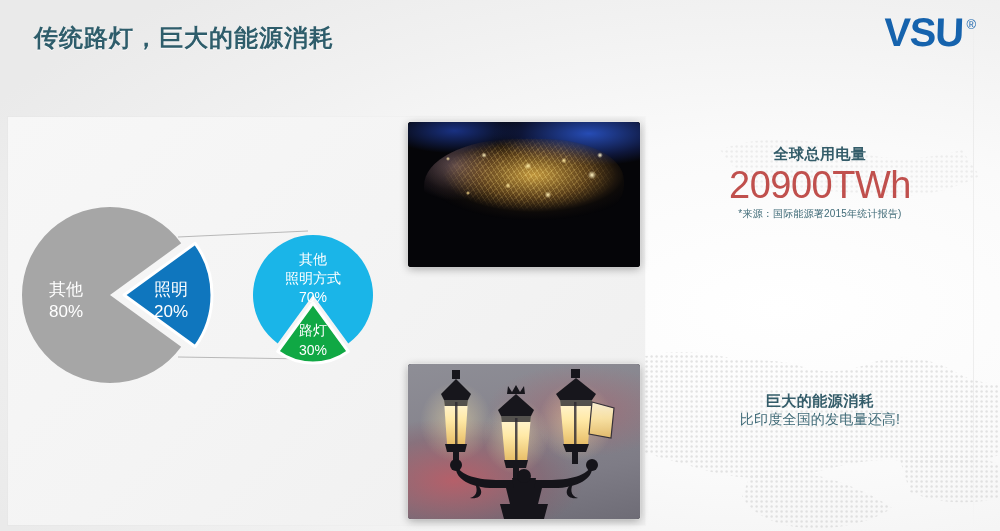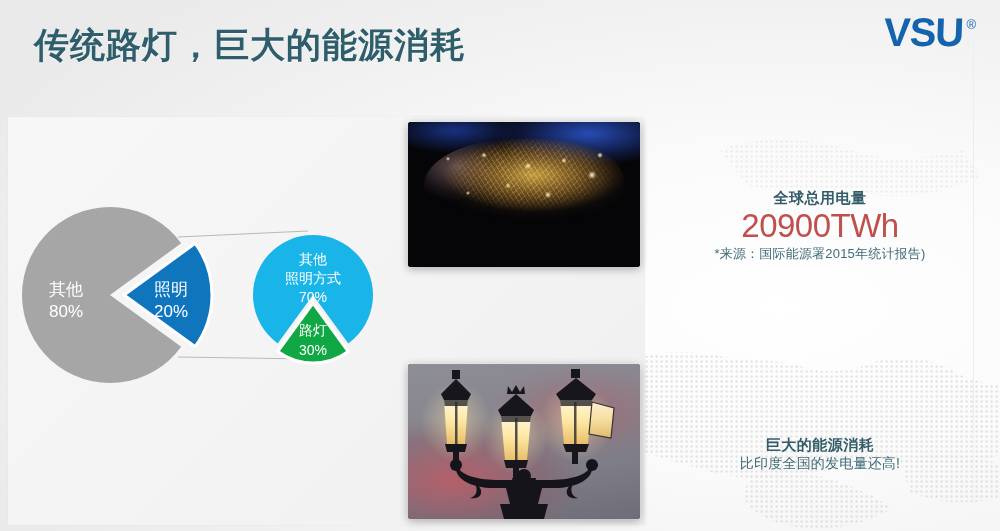--- a/index.html
+++ b/index.html
@@ -37,21 +37,21 @@
 
   
   .seam {
     position:absolute; top:0; bottom:0; width:1px;
     background:linear-gradient(to bottom, rgba(0,0,0,0) 0%, rgba(0,0,0,.05) 25%, rgba(0,0,0,.06) 75%, rgba(0,0,0,0) 100%);
   }
 
   
   #title {
     position:absolute; left:34px; top:22px;
-    font-size:35px; font-weight:bold;
+    font-size:24px; font-weight:bold;
     color:#2e5d6b;
     letter-spacing:1px;
     white-space:nowrap;
     text-shadow:0 1px 0 rgba(255,255,255,.7);
   }
   #logo {
     position:absolute; right:24px; top:13px;
     display:flex; align-items:flex-start;
   }
   #logo .wordmark {
@@ -124,23 +124,23 @@
   .sl-sky {
     position:absolute; inset:0;
     background:
       radial-gradient(ellipse 70% 50% at 20% 75%, rgba(190,90,100,.85) 0%, rgba(140,80,95,.35) 55%, rgba(0,0,0,0) 80%),
       radial-gradient(ellipse 55% 40% at 75% 30%, rgba(175,95,105,.55) 0%, rgba(0,0,0,0) 75%),
       linear-gradient(170deg,#8e8e96 0%,#86848d 40%,#7e7c86 70%,#6e6c76 100%);
   }
 
   
   .stat { position:absolute; text-align:center; width:340px; left:650px; }
-  .stat .label { font-size:15px; color:#335c69; font-weight:bold; letter-spacing:.5px;margin-top:44px; }
-  .stat .value { font-size:33px; color:#c0504d; font-weight:normal; line-height:1.12; letter-spacing:-.5px; }
-  .stat .note  { font-size:13px; color:#406b78; letter-spacing:.2px; }
+  .stat .label { font-size:15px; color:#335c69; font-weight:bold; letter-spacing:.5px; }
+  .stat .value { font-size:38px; color:#c0504d; font-weight:normal; line-height:1.12; letter-spacing:-.5px; }
+  .stat .note  { font-size:10px; color:#406b78; letter-spacing:.2px; }
   #stat-top    { top:145px; }
   #stat-bottom { top:392px; }
   #stat-bottom .note { font-size:14px; }
 </style>
 </head>
 <body>
 
 <div id="slide">
 
   <svg id="world-map" viewBox="0 0 420 240" aria-hidden="true">

